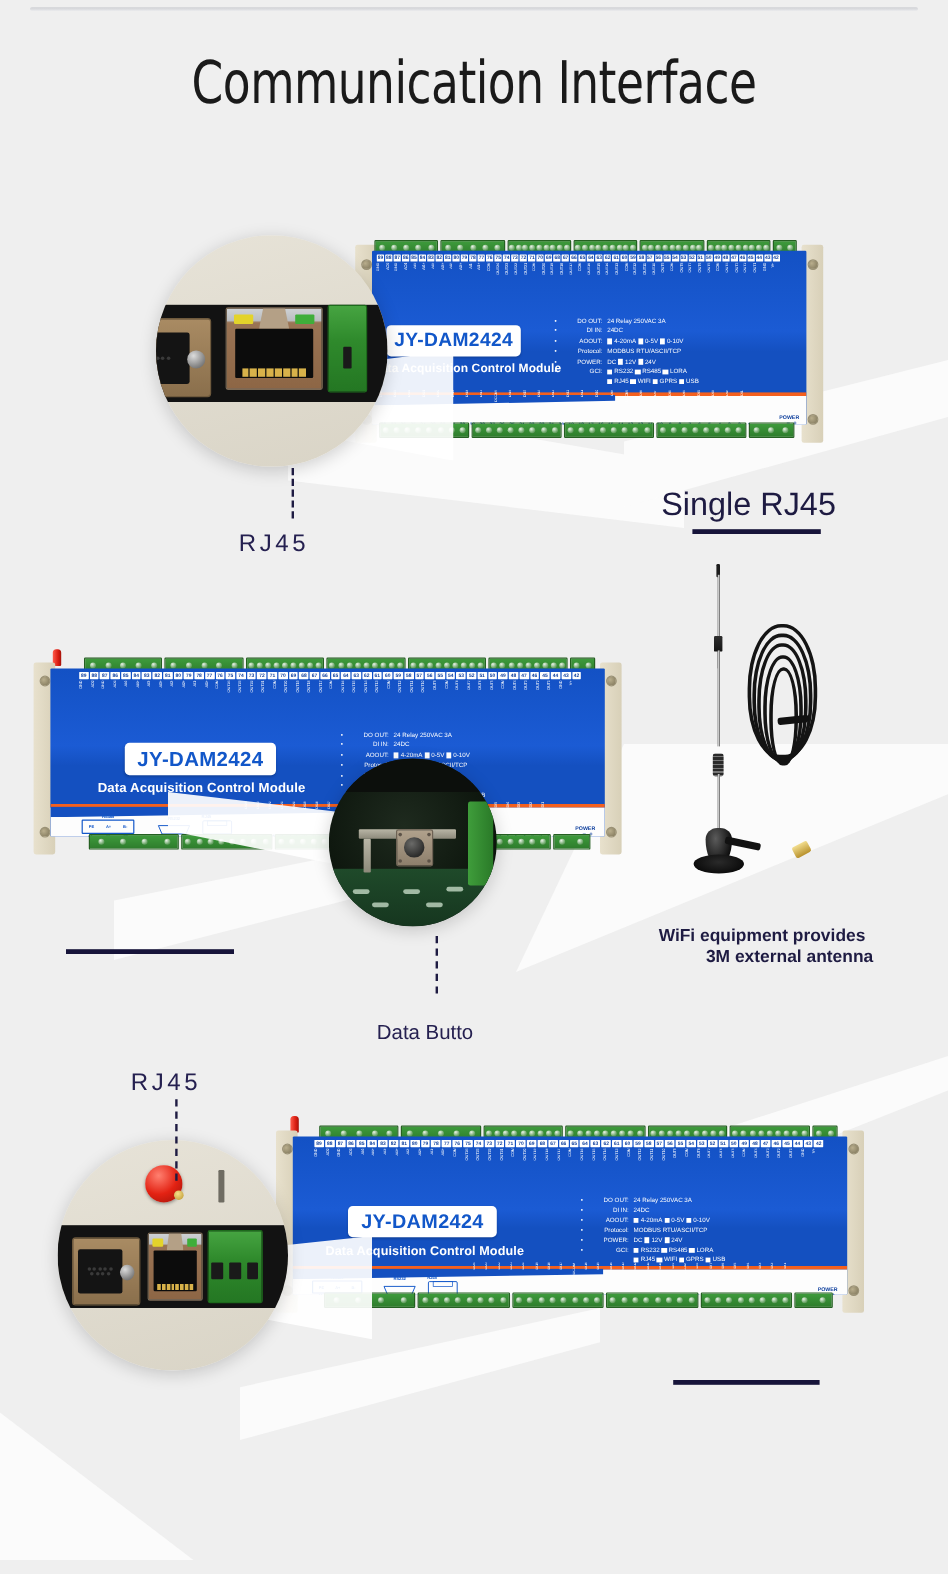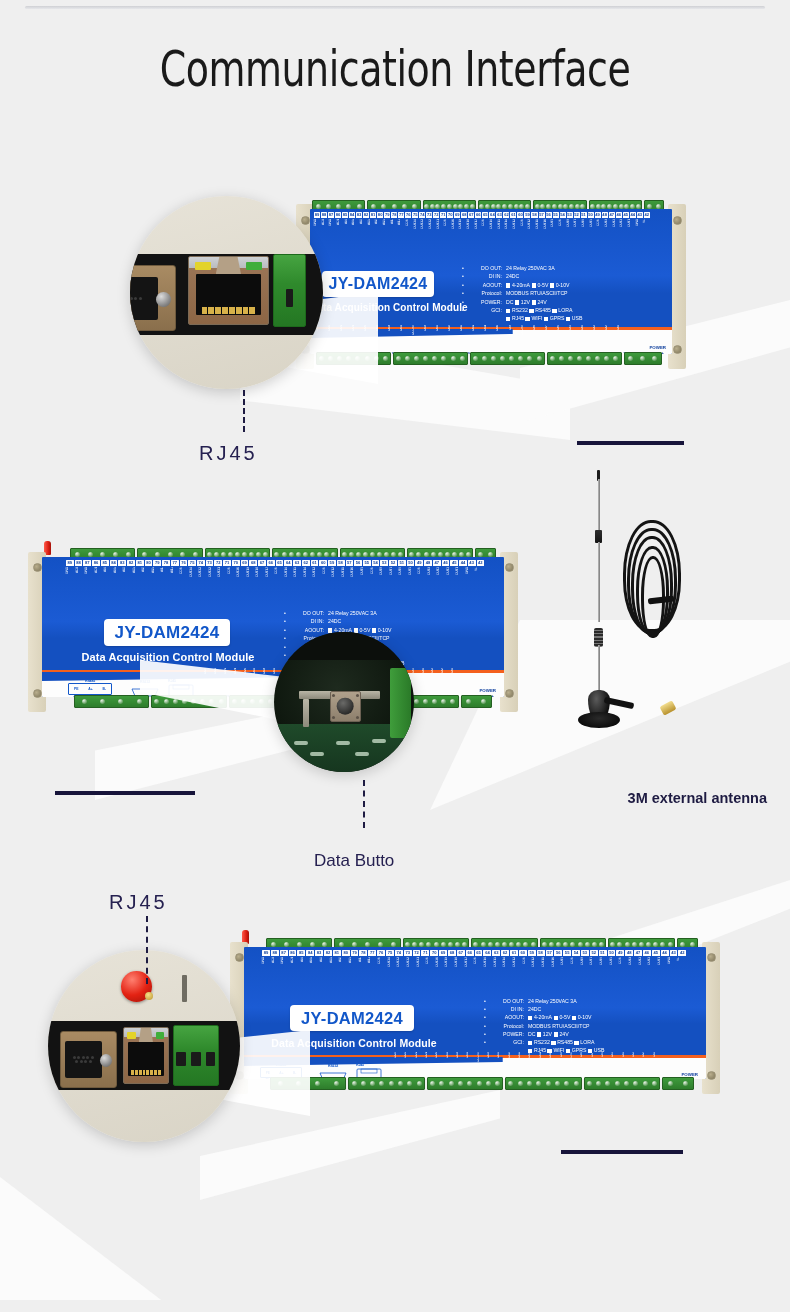--- a/index.html
+++ b/index.html
@@ -690,20 +690,21 @@
         </div>
     </div>
     <div class="grnterm" style="left:74%; top:30%; width:17%; height:38%;">
       <i></i>
     </div>
   </div>
 
   <div class="dash" style="left:243px; top:390px; height:42px;"></div>
   <div class="callout-label spaced" style="left:199px; top:441px;">RJ45</div>
 
+  <div class="section-title" style="left:551px; top:404px;">Single RJ45</div>
   <div class="section-rule" style="left:577px; top:441px; width:107px;"></div>
 
   <div>
     <div class="ant-tip" style="position:absolute; left:597px; top:470px; width:3px; height:11px;"></div>
     <div class="ant-whip" style="position:absolute; left:598px; top:479px; width:2px; height:78px;"></div>
     <div class="ant-joint" style="position:absolute; left:595px; top:530px; width:7px; height:13px;"></div>
     <div class="ant-whip" style="position:absolute; left:598px; top:542px; width:2px; height:80px;"></div>
     <div class="ant-coil" style="position:absolute; left:594px; top:628px; width:9px; height:19px;"></div>
     <div class="ant-whip" style="position:absolute; left:598px; top:645px; width:2px; height:50px;"></div>
     <div class="ant-base" style="position:absolute; left:588px; top:690px; width:22px; height:32px;"></div>
@@ -712,21 +713,22 @@
     <div class="cable-loop" style="left:623px; top:520px; width:58px; height:112px;"></div>
     <div class="cable-loop" style="left:627px; top:528px; width:50px; height:106px;"></div>
     <div class="cable-loop" style="left:631px; top:536px; width:42px; height:99px;"></div>
     <div class="cable-loop" style="left:636px; top:546px; width:33px; height:90px;"></div>
     <div class="cable-loop" style="left:641px; top:556px; width:24px; height:82px;"></div>
     <div class="cable-tie" style="left:648px; top:597px; width:26px; height:6px; transform:rotate(-6deg);"></div>
     <div class="cable-tie" style="left:604px; top:700px; width:30px; height:6px; transform:rotate(12deg);"></div>
     <div class="sma" style="left:661px; top:703px; transform:rotate(-28deg);"></div>
   </div>
 
-  <div class="caption" style="left:503px; top:789px; width:264px;text-align:right;">3M external antenna</div>
+  <div class="caption" style="left:503px; top:771px; width:264px;">WiFi equipment provides</div>
+  <div class="caption" style="left:526px; top:789px; width:264px;">3M external antenna</div>
 
   <div class="board" id="board2" style="left:28px; top:548px; width:490px; height:160px;">
     <div class="board-inner">
       <div class="redled" style="left:16px; top:-7px;"></div>
       <div class="brk l">
         <div class="hole t"></div>
           <div class="hole b"></div>
       </div>
       <div class="brk r">
         <div class="hole t"></div>

